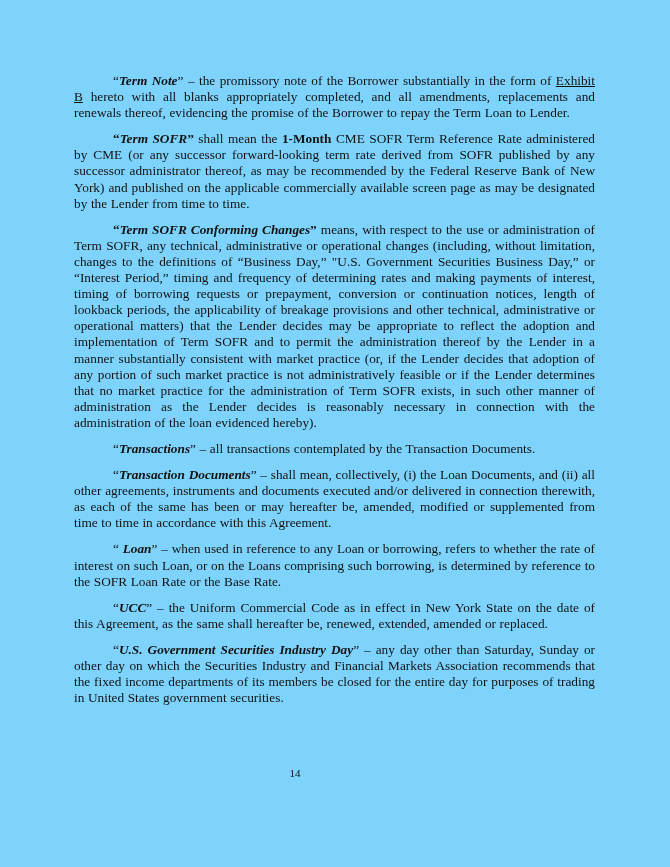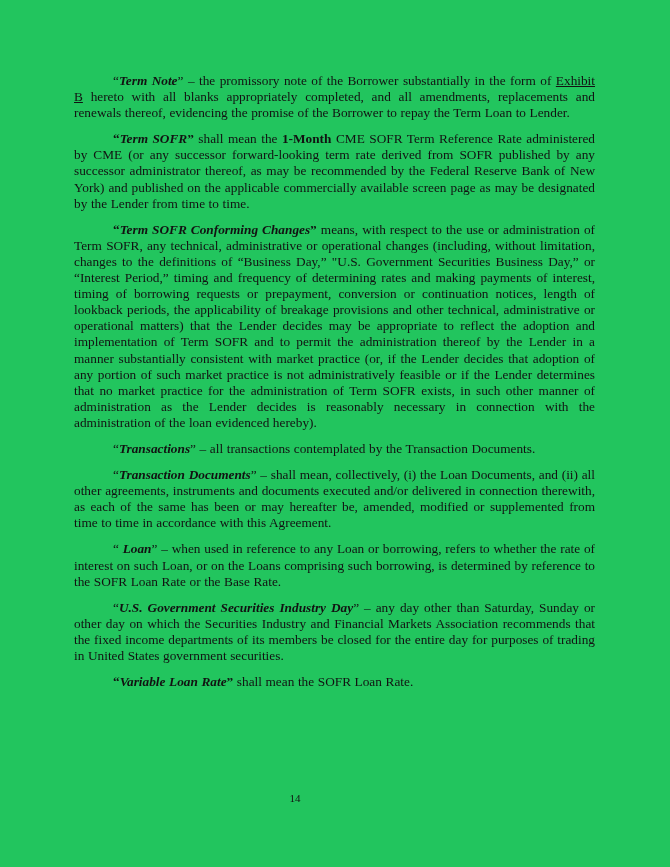--- a/index.html
+++ b/index.html
@@ -4,21 +4,21 @@
 <style>
   html, body {
     margin: 0;
     padding: 0;
     background: #ffffff;
   }
   .page {
     position: relative;
     width: 670px;
     height: 867px;
-    background: #22c55e;
+    background: #7dd3fc;
     font-family: "Liberation Serif", "DejaVu Serif", serif;
     font-size: 13.3px;
     color: #121212;
     overflow: hidden;
   }
   .content {
     position: absolute;
     top: 73px;
     left: 74px;
     width: 521px;
@@ -28,36 +28,36 @@
     text-align: justify;
     text-indent: 39px;
     line-height: 16.1px;
     word-spacing: 0.02em;
   }
   .b  { font-weight: bold; }
   .bi { font-weight: bold; font-style: italic; }
   .u  { text-decoration: underline; }
   .footer {
     position: absolute;
-    top: 790px;
+    top: 765px;
     left: 0;
     width: 590px;
     text-align: center;
     font-size: 11px;
     line-height: 16px;
   }
 </style>
 </head>
 <body>
 
 <div class="page">
   <div class="content">
       <p class="para"><span>“</span><span class="bi">Term Note</span><span>” – the promissory note of the Borrower substantially in the form of </span><span class="u">Exhibit B</span><span> hereto with all blanks appropriately completed, and all amendments, replacements and renewals thereof, evidencing the promise of the Borrower to repay the Term Loan to Lender.</span></p>
       <p class="para"><span class="b">“</span><span class="bi">Term SOFR</span><span class="b">”</span><span> shall mean the </span><span class="b">1-Month</span><span> CME SOFR Term Reference Rate administered by CME (or any successor forward-looking term rate derived from SOFR published by any successor administrator thereof, as may be recommended by the Federal Reserve Bank of New York) and published on the applicable commercially available screen page as may be designated by the Lender from time to time.</span></p>
       <p class="para"><span class="b">“</span><span class="bi">Term SOFR Conforming Changes</span><span class="b">”</span><span> means, with respect to the use or administration of Term SOFR, any technical, administrative or operational changes (including, without limitation, changes to the definitions of “Business Day,” "U.S. Government Securities Business Day,” or “Interest Period,” timing and frequency of determining rates and making payments of interest, timing of borrowing requests or prepayment, conversion or continuation notices, length of lookback periods, the applicability of breakage provisions and other technical, administrative or operational matters) that the Lender decides may be appropriate to reflect the adoption and implementation  of Term SOFR and to permit the administration thereof by the Lender in a manner substantially consistent with market practice (or, if the Lender decides that adoption of any portion of such market practice is not administratively feasible or if the Lender determines that no market practice for the administration of Term SOFR exists, in such other manner of administration as the Lender decides is reasonably necessary in connection with the administration of the loan evidenced hereby).</span></p>
       <p class="para"><span>“</span><span class="bi">Transactions</span><span>” – all transactions contemplated by the Transaction Documents.</span></p>
       <p class="para"><span>“</span><span class="bi">Transaction Documents</span><span>” – shall mean, collectively, (i) the Loan Documents, and (ii) all other agreements, instruments and documents executed and/or delivered in connection therewith, as each of the same has been or may hereafter be, amended, modified or supplemented from time to time in accordance with this Agreement.</span></p>
       <p class="para"><span>“ </span><span class="bi">Loan</span><span>” – when used in reference to any Loan or borrowing, refers to whether the rate of interest on such Loan, or on the Loans comprising such borrowing, is determined by reference to the SOFR Loan Rate or the Base Rate.</span></p>
+      <p class="para"><span>“</span><span class="bi">UCC</span><span>” – the Uniform Commercial Code as in effect in New York State on the date of this Agreement, as the same shall hereafter be, renewed, extended, amended or replaced.</span></p>
       <p class="para"><span>“</span><span class="bi">U.S. Government Securities Industry Day</span><span>” – any day other than Saturday, Sunday or other day on which the Securities Industry and Financial Markets Association recommends that the fixed income departments of its members be closed for the entire day for purposes of trading in United States government securities.</span></p>
-      <p class="para"><span class="b">“</span><span class="bi">Variable Loan Rate</span><span class="b">”</span><span> shall mean the SOFR Loan Rate.</span></p>
     </div>
   <div class="footer">14</div>
 </div>
 
 </body></html>

